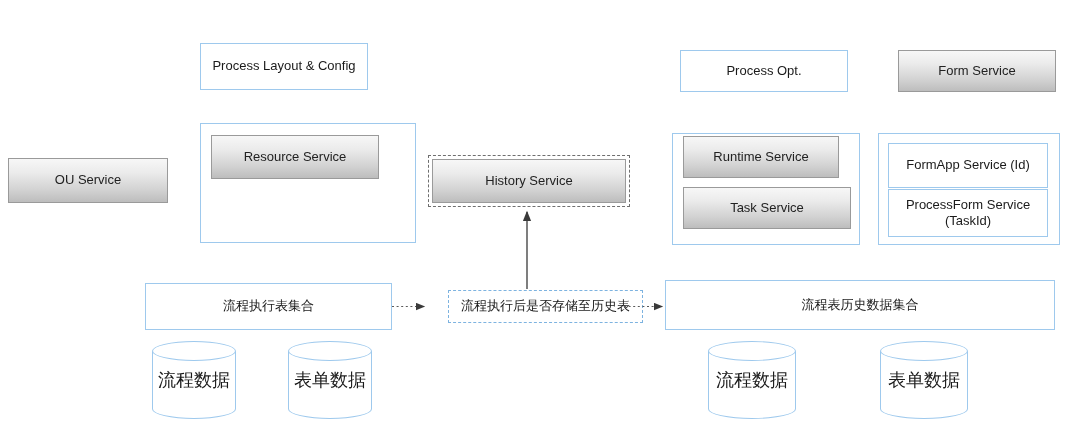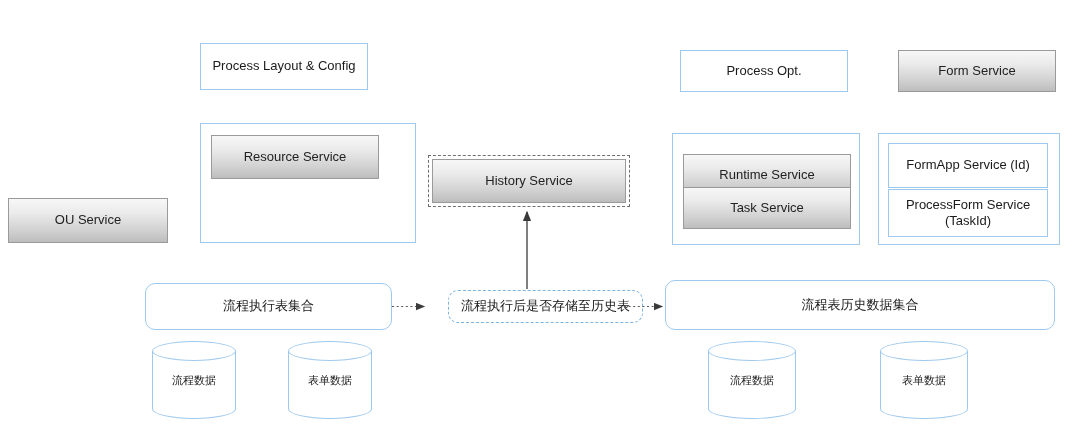--- a/index.html
+++ b/index.html
@@ -52,21 +52,21 @@
   }
   
   .dashed-gray-wrap {
     position: absolute;
     box-sizing: border-box;
     border: 1px dashed #6f6f6f;
     background: transparent;
     padding: 3px;
   }
   .fs13 { font-size: 13px; }
-  .cn { font-family: "DejaVu Sans", "Liberation Sans", sans-serif; border-radius: 10px; }
+  .cn { font-family: "DejaVu Sans", "Liberation Sans", sans-serif; }
 
   
   .cylinder {
     position: absolute;
     box-sizing: border-box;
   }
   .cyl-body {
     position: absolute;
     left: 0; right: 0;
     top: 10px;
@@ -96,21 +96,21 @@
     box-sizing: border-box;
     clip-path: inset(50% 0 0 0);
   }
   .cyl-label {
     position: absolute;
     left: 0; right: 0;
     top: 0; bottom: 0;
     display: flex;
     align-items: center;
     justify-content: center;
-    font-size: 11px;
+    font-size: 18px;
   }
   svg.edges {
     position: absolute;
     left: 0; top: 0;
     width: 1080px;
     height: 435px;
     pointer-events: none;
   }
 </style>
 </head>
@@ -123,38 +123,38 @@
   </div>
 
   <div class="node blue-box fs13" style="left:680px; top:50px; width:168px; height:42px;">
     <span>Process Opt.</span>
   </div>
 
   <div class="node gray-box fs13" style="left:898px; top:50px; width:158px; height:42px;">
     <span>Form Service</span>
   </div>
 
-  <div class="node gray-box fs13" style="left:8px; top:158px; width:160px; height:45px;margin-top:40px;">
+  <div class="node gray-box fs13" style="left:8px; top:158px; width:160px; height:45px;">
     <span>OU Service</span>
   </div>
 
   <div class="group-box" style="position:absolute; left:200px; top:123px; width:216px; height:120px; box-sizing:border-box;padding-left:36px;">
     <div class="node gray-box fs13" style="left:10px; top:11px; width:168px; height:44px;">
       <span>Resource Service</span>
     </div>
   </div>
 
   <div class="dashed-gray-wrap" style="left:428px; top:155px; width:202px; height:52px;">
     <div class="node gray-box fs13" style="left:3px; top:3px; right:3px; bottom:3px; width:auto; height:auto;">
       <span>History Service</span>
     </div>
   </div>
 
   <div class="group-box" style="position:absolute; left:672px; top:133px; width:188px; height:112px; box-sizing:border-box;">
-    <div class="node gray-box fs13" style="left:10px; top:20px; width:168px; height:42px;">
+    <div class="node gray-box fs13" style="left:10px; top:2px; width:156px; height:42px;">
       <span>Runtime Service</span>
     </div>
     <div class="node gray-box fs13" style="left:10px; top:53px; width:168px; height:42px;">
       <span>Task Service</span>
     </div>
   </div>
 
   <div class="group-box" style="position:absolute; left:878px; top:133px; width:182px; height:112px; box-sizing:border-box;">
     <div class="node blue-box fs13" style="left:9px; top:9px; width:160px; height:45px;">
       <span>FormApp Service (Id)</span>

